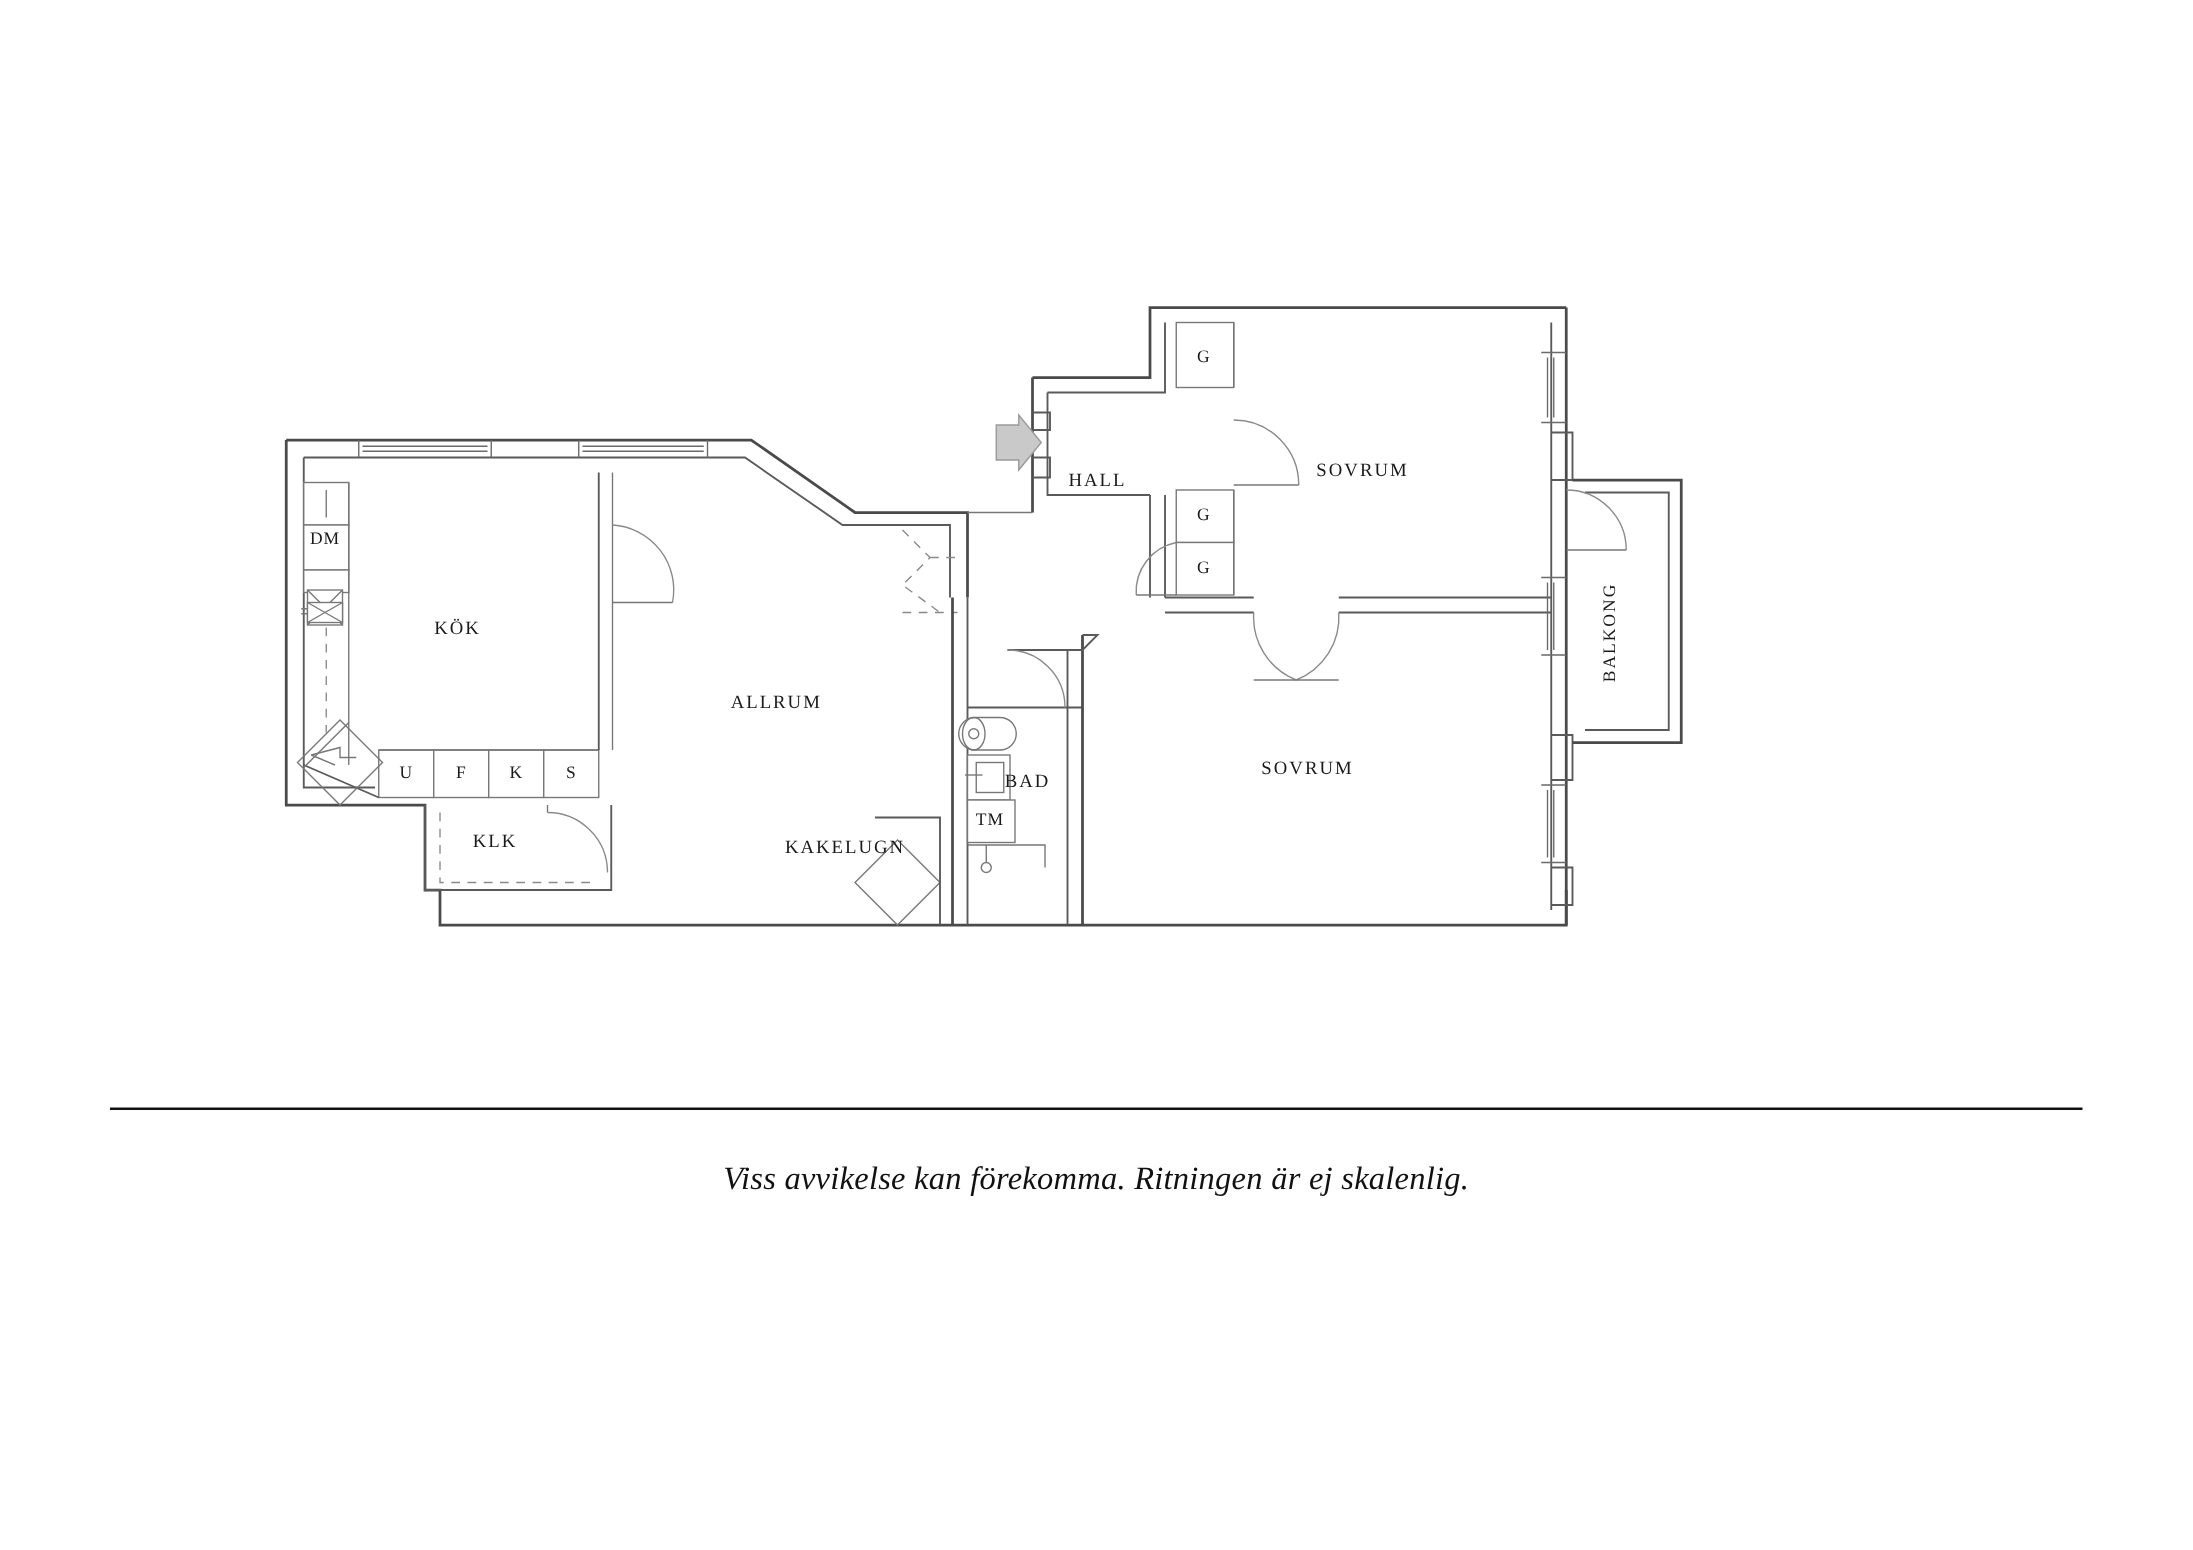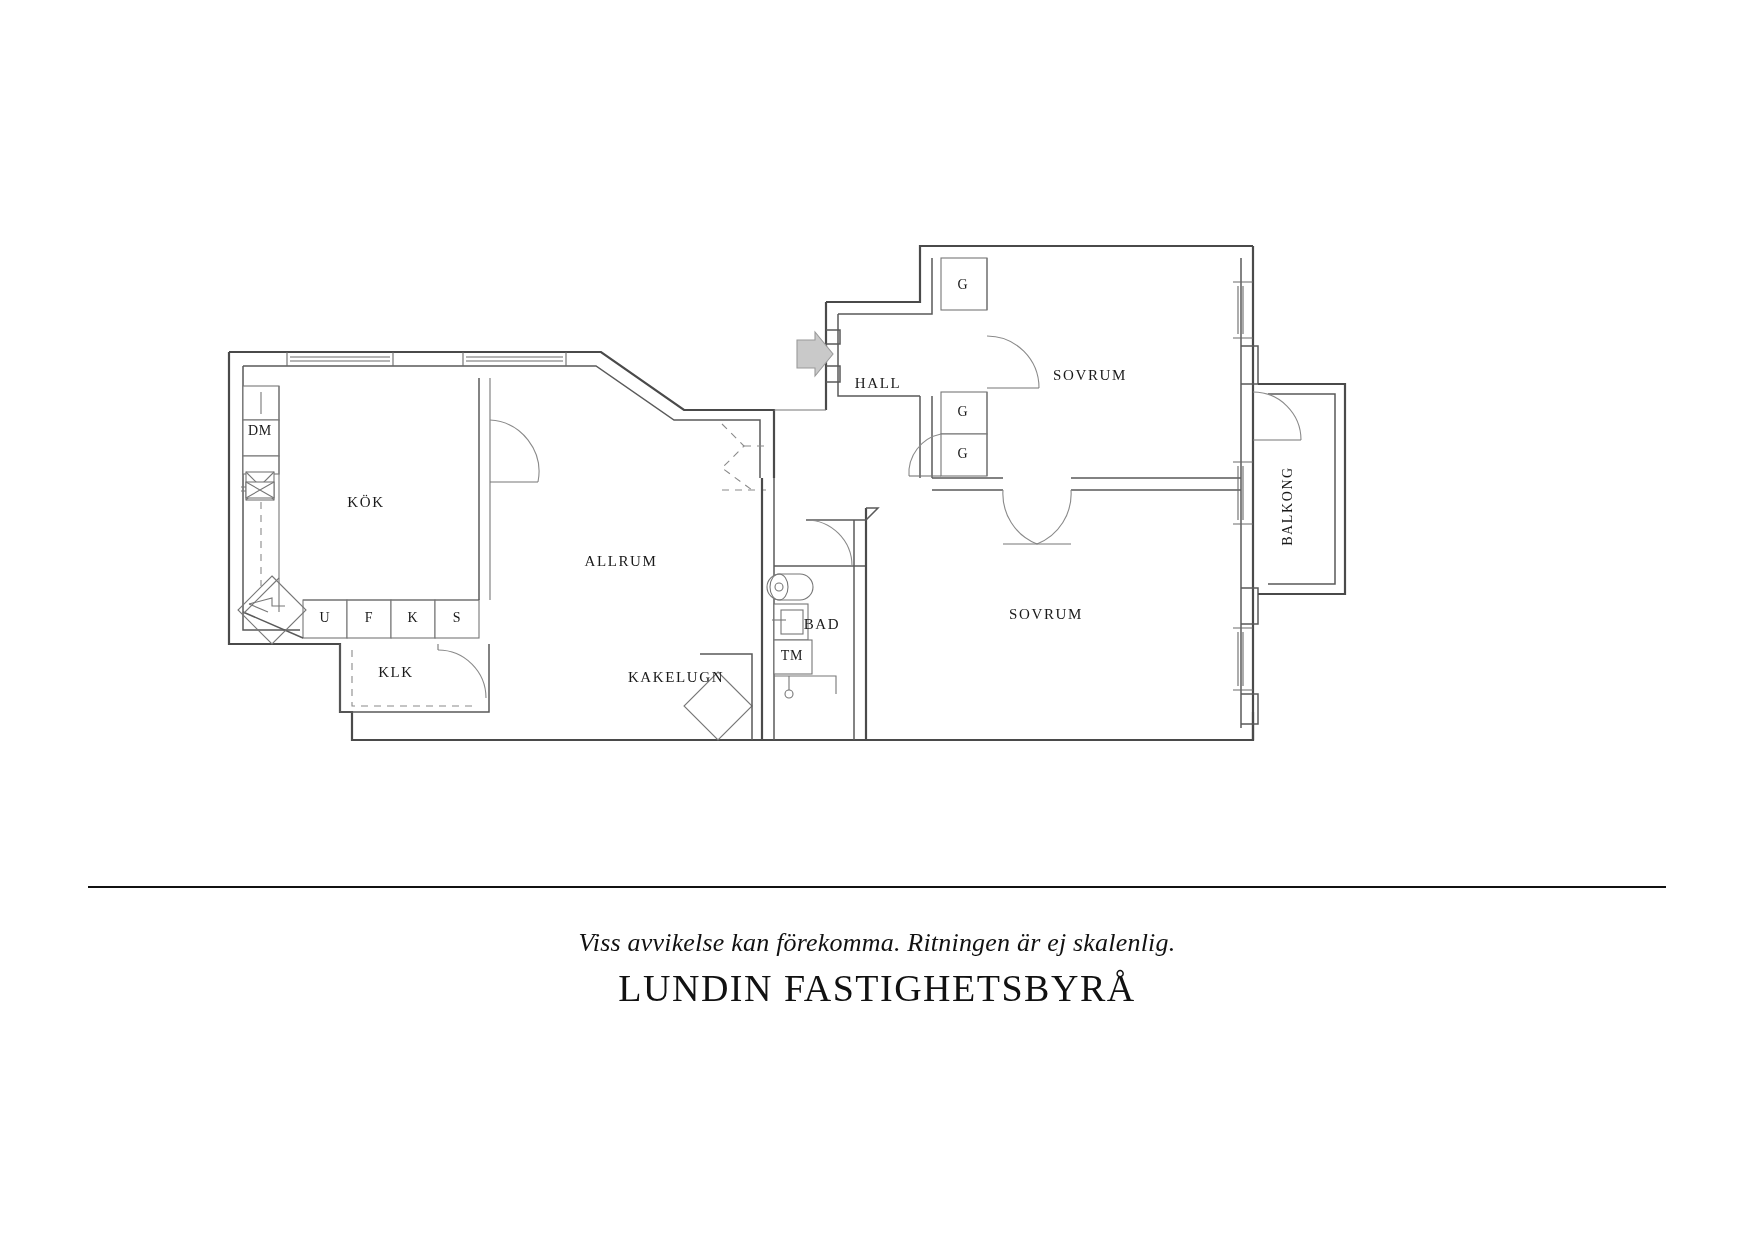--- a/index.html
+++ b/index.html
@@ -277,16 +277,15 @@
       <text class="small-label" x="963" y="286">G</text>
       <text class="small-label" x="963" y="413">G</text>
       <text class="small-label" x="963" y="455">G</text>
     </g>
 
   </svg>
 
   <div id="footer">
     <div class="divider"></div>
     <p class="tagline">Viss avvikelse kan förekomma. Ritningen är ej skalenlig.</p>
-    <p class="brand">LUNDIN FASTIGHETSBYRÅ</p>
   </div>
 
 </div>
 
 </body></html>

